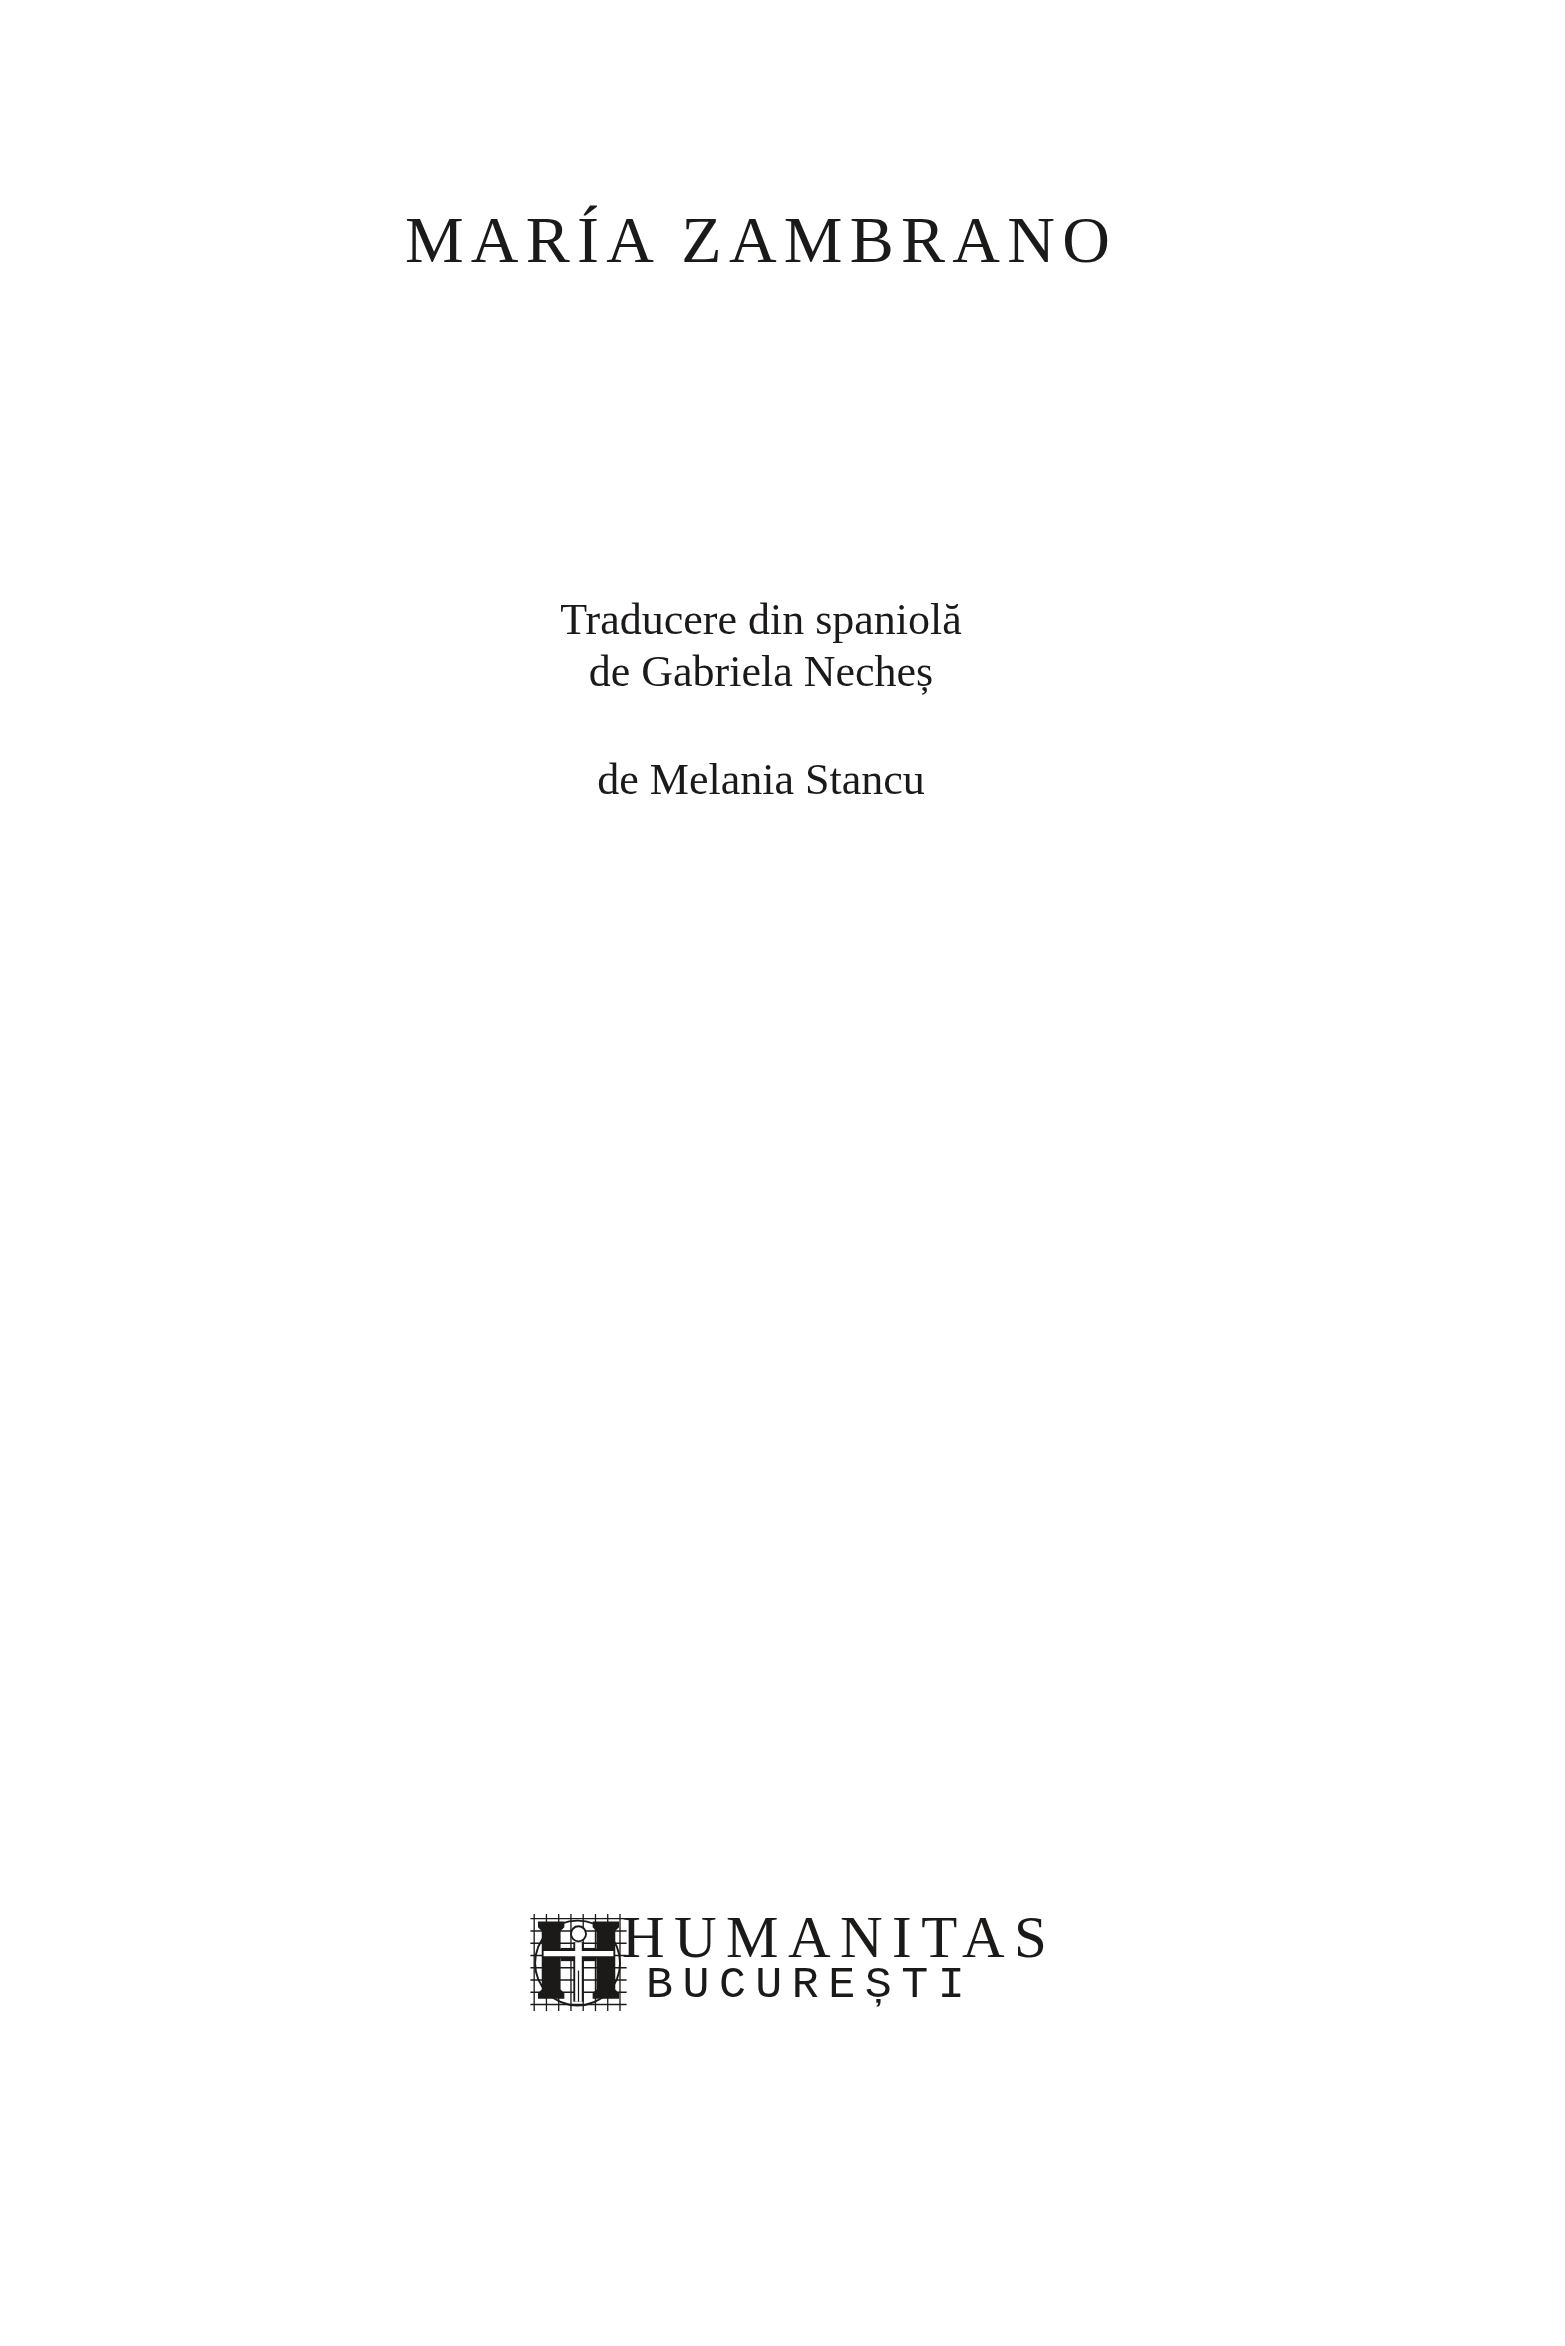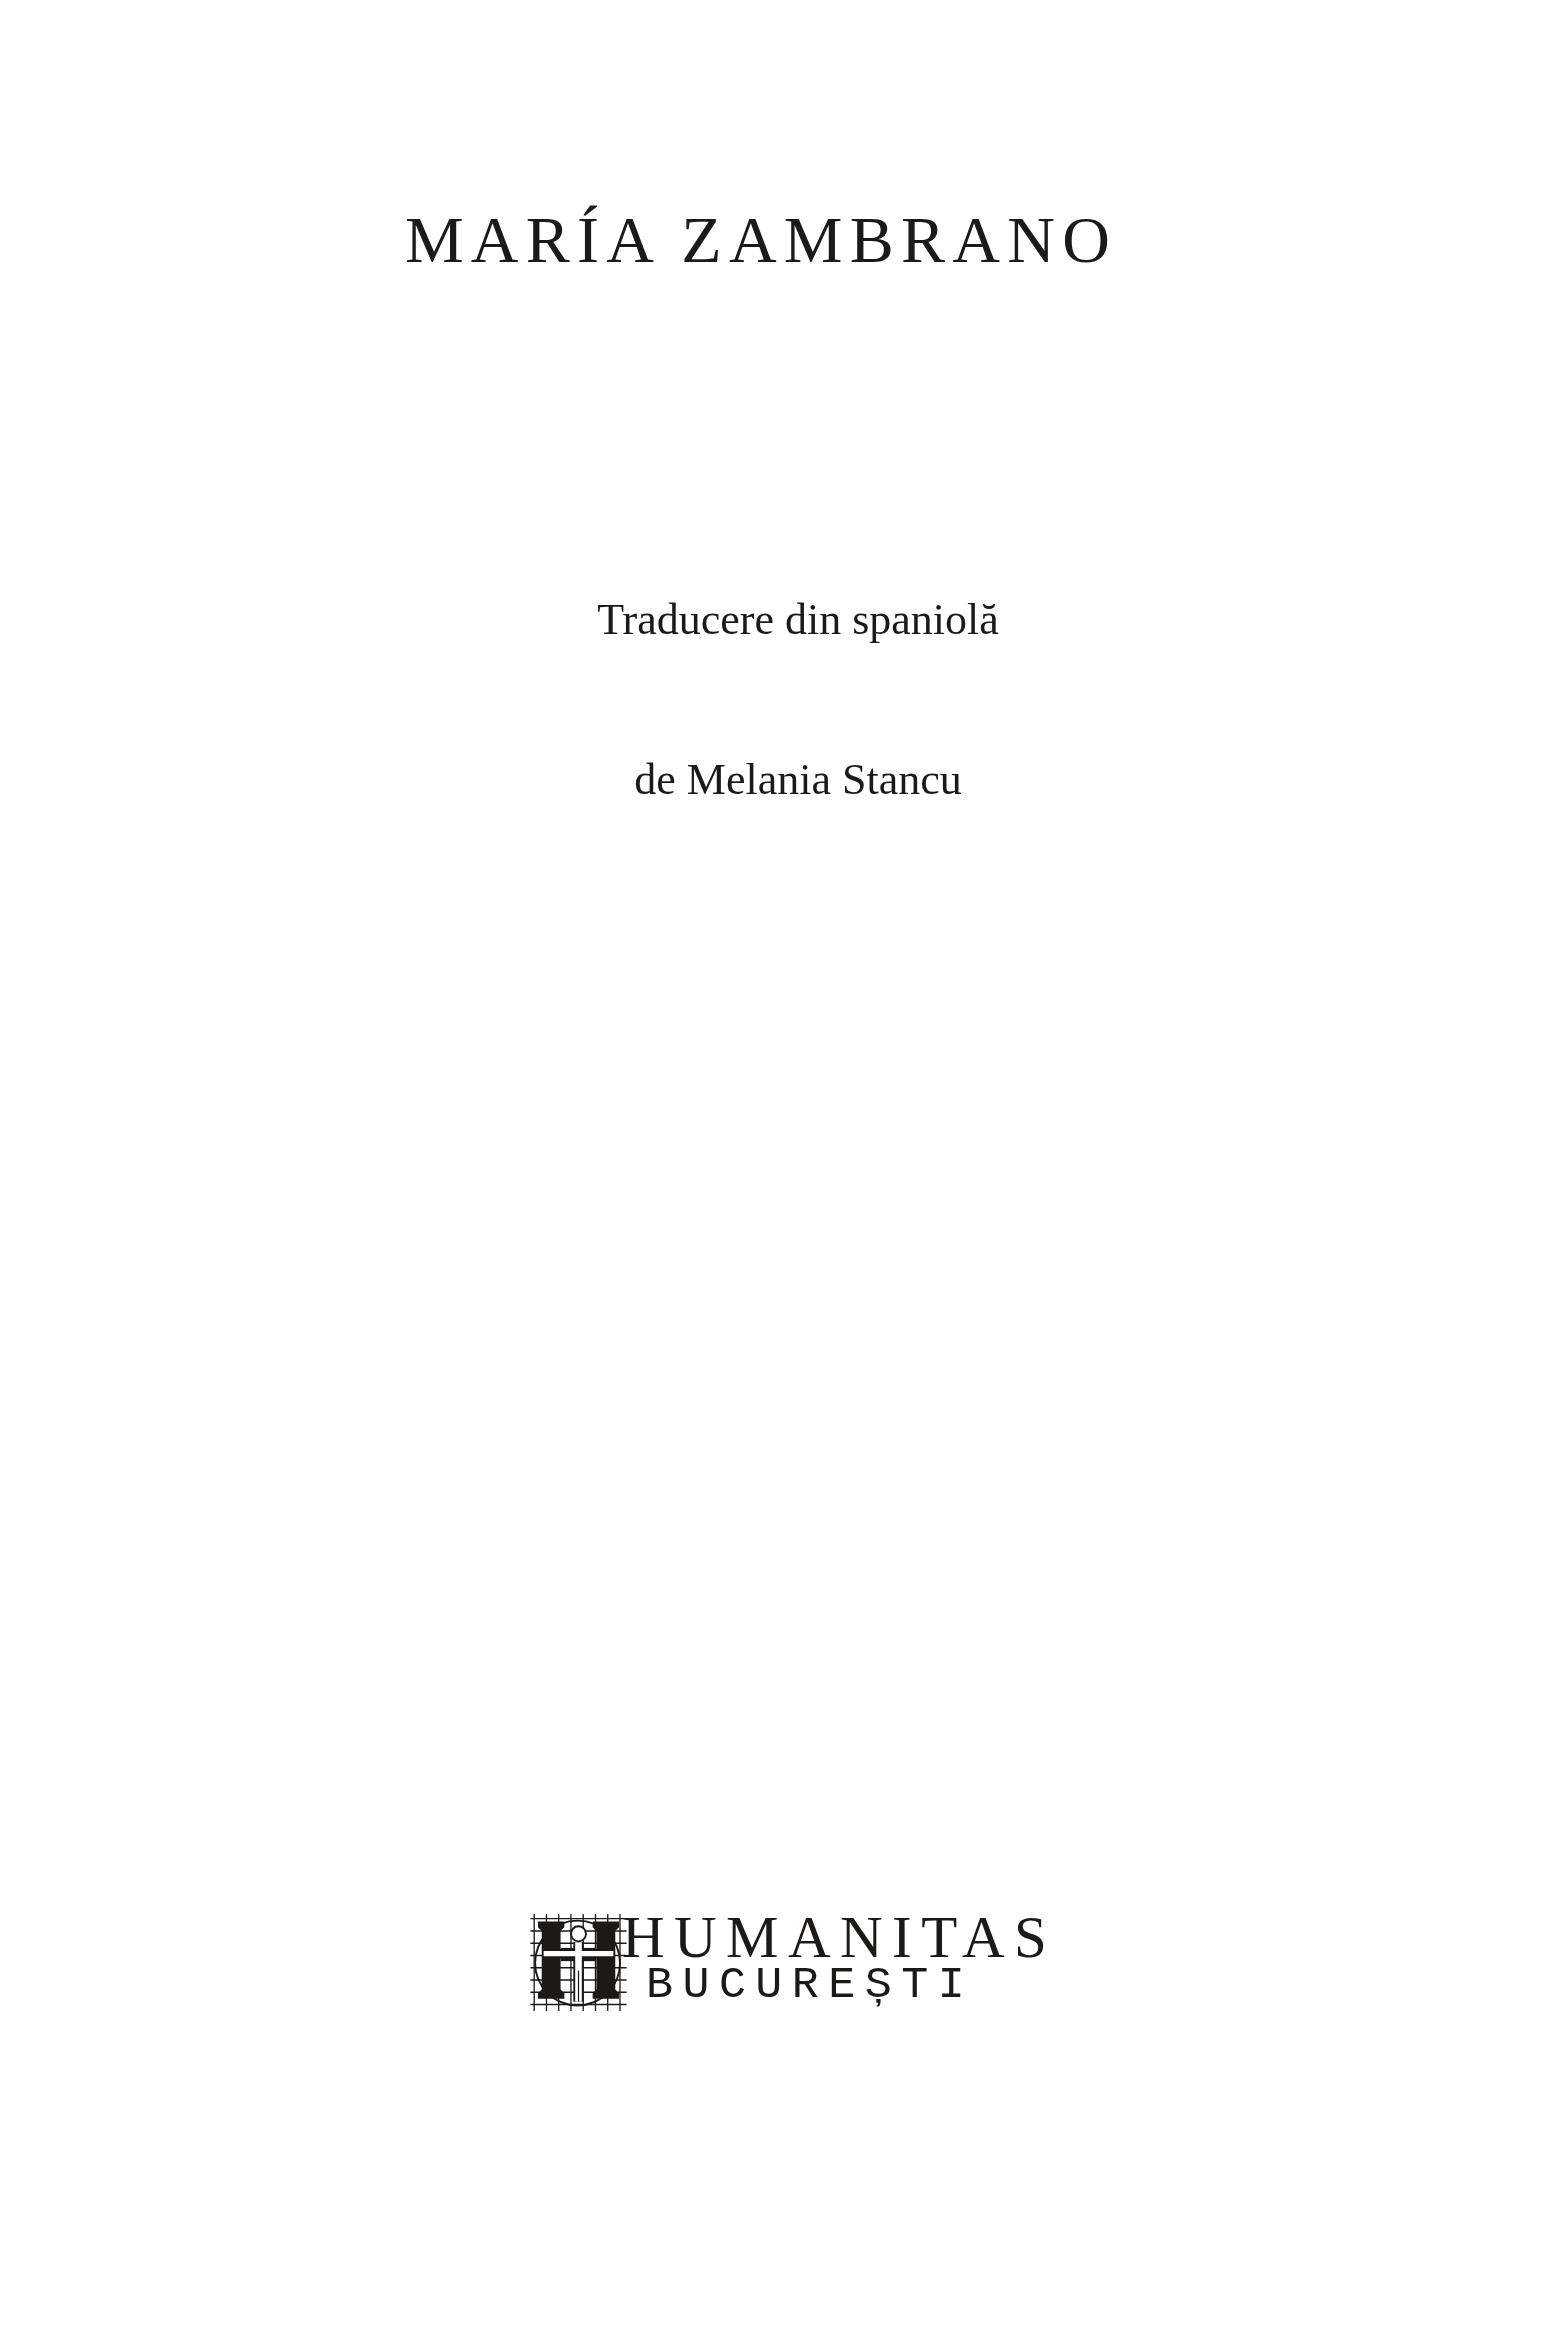--- a/index.html
+++ b/index.html
@@ -28,21 +28,20 @@
   }
   .title {
     top: 350px;
     font-size: 66px;
     letter-spacing: 0.05em;
     line-height: 1;
   }
   .credit {
     font-size: 44px;
     line-height: 52px;
-    padding-left: 37px;
   }
   .credit-translation { top: 594px; }
   .credit-preface { top: 754px; }
   .logo {
     position: absolute;
     left: 530px;
     top: 1914px;
     width: 97px;
     height: 99px;
   }
@@ -69,20 +68,21 @@
 </head>
 <body>
 
 <div class="page">
 
   <div class="centered author">MARÍA ZAMBRANO</div>
 
 
   <div class="centered credit credit-translation">
     <div>Traducere din spaniolă</div>
+    <div>de Gabriela Necheș</div>
   </div>
 
   <div class="centered credit credit-preface">
     <div>de Melania Stancu</div>
   </div>
 
   <div>
     <svg class="logo" viewBox="0 0 102 105" xmlns="http://www.w3.org/2000/svg">
 
       <g stroke="#1c1a19" stroke-width="1.4">

